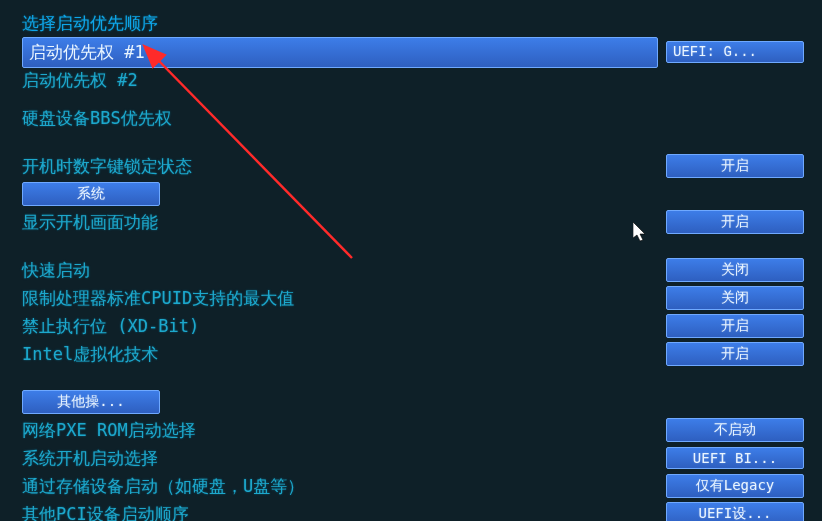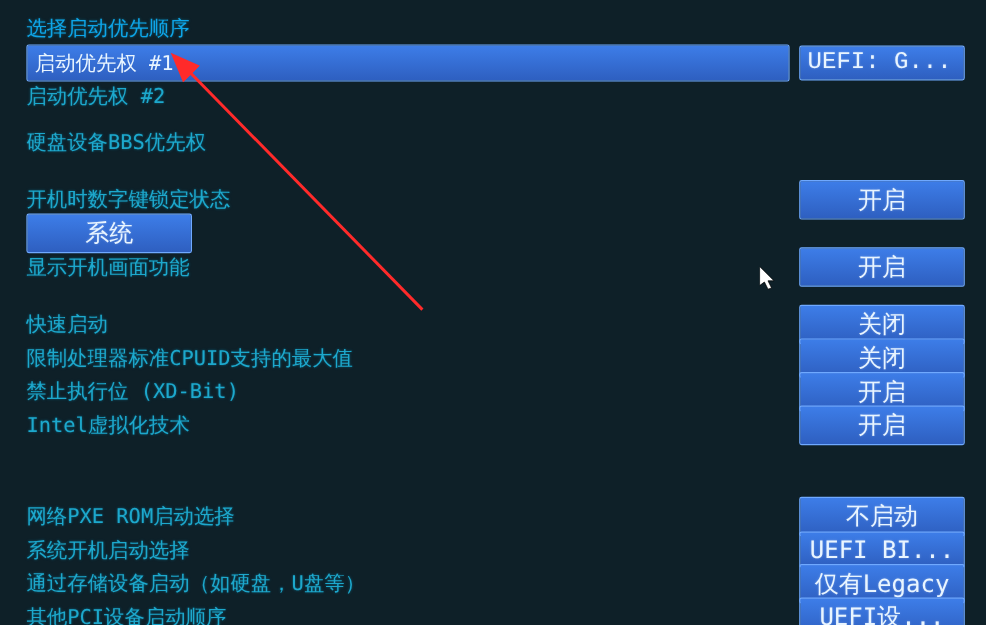--- a/index.html
+++ b/index.html
@@ -44,21 +44,21 @@
       border: 1px solid #6fa9ff;
     }
     .value-box {
       width: 138px;
       background: linear-gradient(#3d7de8, #2e5fc0);
       color: #e9f5ff;
       text-align: center;
       border: 1px solid #6fa9ff;
       border-radius: 2px;
       padding: 2px 4px;
-      font-size: 20px;
+      font-size: 14px;
       white-space: nowrap;
       overflow: hidden;
       font-family: "SimSun", monospace;
       text-shadow: 0 0 2px rgba(255,255,255,0.3);
     }
     .value-box.mono {
       font-family: "Courier New", monospace;
       text-align: left;
       padding-left: 6px;
     }
@@ -129,20 +129,21 @@
     <div class="value-box">开启</div>
   </div>
   <div class="row">
     <div class="row-label">Intel虚拟化技术</div>
     <div class="value-box">开启</div>
   </div>
 
   <div class="spacer"></div>
 
   <div class="row">
+    <div class="value-box">其他操...</div>
   </div>
   <div class="row">
     <div class="row-label">网络PXE ROM启动选择</div>
     <div class="value-box">不启动</div>
   </div>
   <div class="row">
     <div class="row-label">系统开机启动选择</div>
     <div class="value-box">UEFI BI...</div>
   </div>
   <div class="row">

